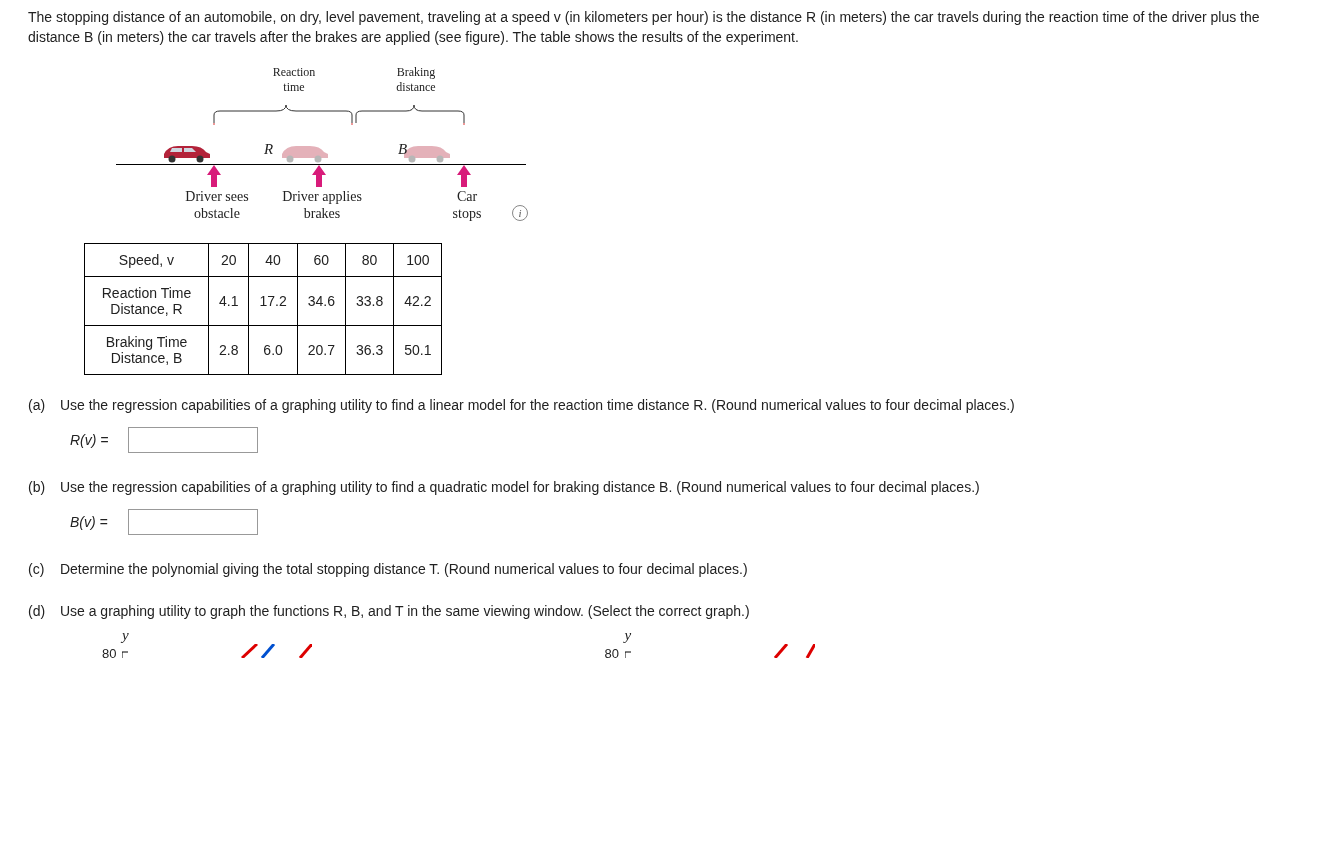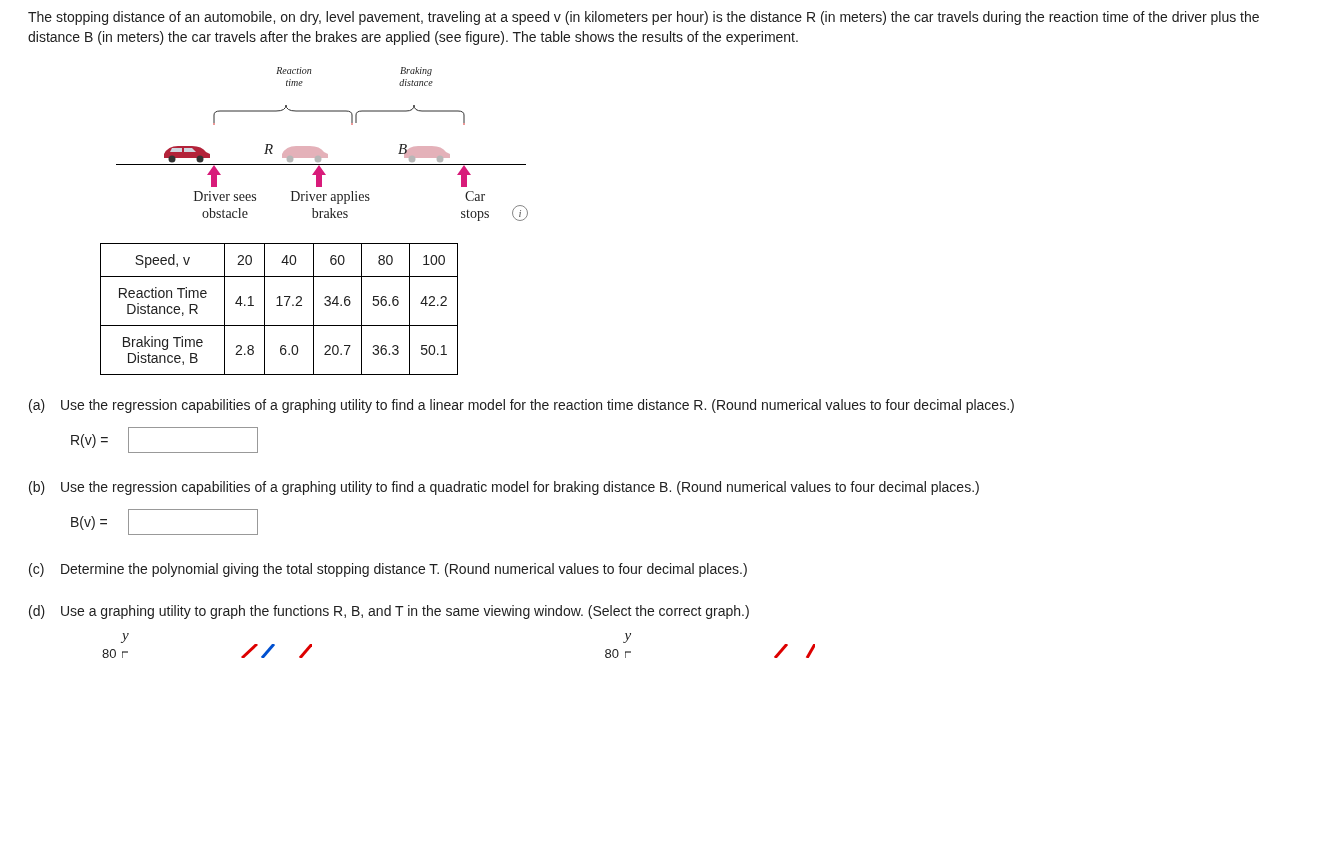--- a/index.html
+++ b/index.html
@@ -9,45 +9,45 @@
     color: #222;
     margin: 0;
     padding: 8px 28px;
     background: #fff;
   }
   .problem-text { line-height: 1.4; margin-bottom: 18px; }
 
   
   .figure-wrap { margin-left: 88px; margin-bottom: 14px; width: 410px; }
   .fig-top-labels { position: relative; height: 40px; }
-  .fig-top-labels .lbl { position: absolute; text-align: center; font-family: Georgia, 'Times New Roman', serif; font-size: 10px; line-height: 1.2; font-style: italic; }
+  .fig-top-labels .lbl { position: absolute; text-align: center; font-family: Georgia, 'Times New Roman', serif; font-size: 12px; line-height: 1.2; }
   .brackets-row svg { display: block; }
   .car-lane { position: relative; height: 40px; border-bottom: 1px solid #000; }
   .car { position: absolute; bottom: 0; width: 56px; height: 24px; }
   .car svg { display: block; }
   .arrows-row { position: relative; height: 24px; }
   .arrow-up { position: absolute; top: 0; width: 14px; height: 22px; }
   .arrow-up svg { display: block; }
   .seg-label { position: absolute; font-family: Georgia, 'Times New Roman', serif; font-style: italic; font-size: 15px; top: -24px; }
   .bottom-labels { position: relative; height: 40px; font-family: Georgia, 'Times New Roman', serif; font-size: 14px; }
   .bottom-labels .blbl { position: absolute; text-align: center; line-height: 1.2; }
   .info-icon { display:inline-block; width:16px; height:16px; border:1px solid #888; border-radius:50%; text-align:center; font-size:11px; line-height:14px; color:#555; font-family: Georgia, serif; font-style: italic; }
 
   
-  table.data { border-collapse: collapse; margin-left: 72px; margin-bottom: 22px; }
+  table.data { border-collapse: collapse; margin-left: 56px; margin-bottom: 22px; }
   table.data th, table.data td { border: 1px solid #000; padding: 8px 10px; text-align: center; font-size: 14px; font-weight: normal; }
   table.data th { font-style: normal; }
   .row-head { width: 124px; }
 
   
   .part { margin-bottom: 26px; }
   .part-label { display:inline-block; width: 28px; vertical-align: top; }
   .part-text { display:inline; }
   .answer-row { margin-left: 42px; margin-top: 14px; }
-  .answer-row .eq-label { margin-right: 16px; }
+  .answer-row .eq-label { font-style: italic; margin-right: 16px; }
   input.answer-input { width: 130px; height: 26px; border: 1px solid #999; font-size: 14px; padding: 2px 4px; }
 
   .graph-row { display:flex; gap: 260px; margin-left: 42px; margin-top: 8px; }
   .axis-label { font-style: italic; font-family: Georgia, serif; font-size: 15px; margin-left: 52px; }
   .tick-80 { font-size: 13px; margin-left: 32px; margin-top: 2px; }
 </style>
 </head>
 <body>
 
 <div class="problem-text">The stopping distance of an automobile, on dry, level pavement, traveling at a speed v (in kilometers per hour) is the distance R (in meters) the car travels during the reaction time of the driver plus the distance B (in meters) the car travels after the brakes are applied (see figure). The table shows the results of the experiment.</div>
@@ -104,43 +104,43 @@
           <polygon points="7,0 14,10 10,10 10,22 4,22 4,10 0,10" fill="#d81b7a"></polygon>
         </svg>
       </div>
     <div class="arrow-up" style="left:341px;">
         <svg width="14" height="22">
           <polygon points="7,0 14,10 10,10 10,22 4,22 4,10 0,10" fill="#d81b7a"></polygon>
         </svg>
       </div>
   </div>
   <div class="bottom-labels">
-    <div class="blbl" style="left:64px; width:90px;">Driver sees<br>obstacle</div>
-    <div class="blbl" style="left:164px; width:100px;">Driver applies<br>brakes</div>
-    <div class="blbl" style="left:334px; width:50px;">Car<br>stops</div>
+    <div class="blbl" style="left:56px; width:90px;">Driver sees<br>obstacle</div>
+    <div class="blbl" style="left:156px; width:100px;">Driver applies<br>brakes</div>
+    <div class="blbl" style="left:326px; width:50px;">Car<br>stops</div>
     <span class="info-icon" style="position:absolute; left:396px; top:16px;">i</span>
   </div>
 </div>
 
 <table class="data">
   <tbody>
       <tr>
     <th class="row-head"><span>Speed, v</span></th>
     <td>20</td>
     <td>40</td>
     <td>60</td>
     <td>80</td>
     <td>100</td>
   </tr>
   <tr>
     <th class="row-head"><span>Reaction Time Distance, R</span></th>
     <td>4.1</td>
     <td>17.2</td>
     <td>34.6</td>
-    <td>56.6</td>
+    <td>33.8</td>
     <td>42.2</td>
   </tr>
   <tr>
     <th class="row-head"><span>Braking Time Distance, B</span></th>
     <td>2.8</td>
     <td>6.0</td>
     <td>20.7</td>
     <td>36.3</td>
     <td>50.1</td>
   </tr>

